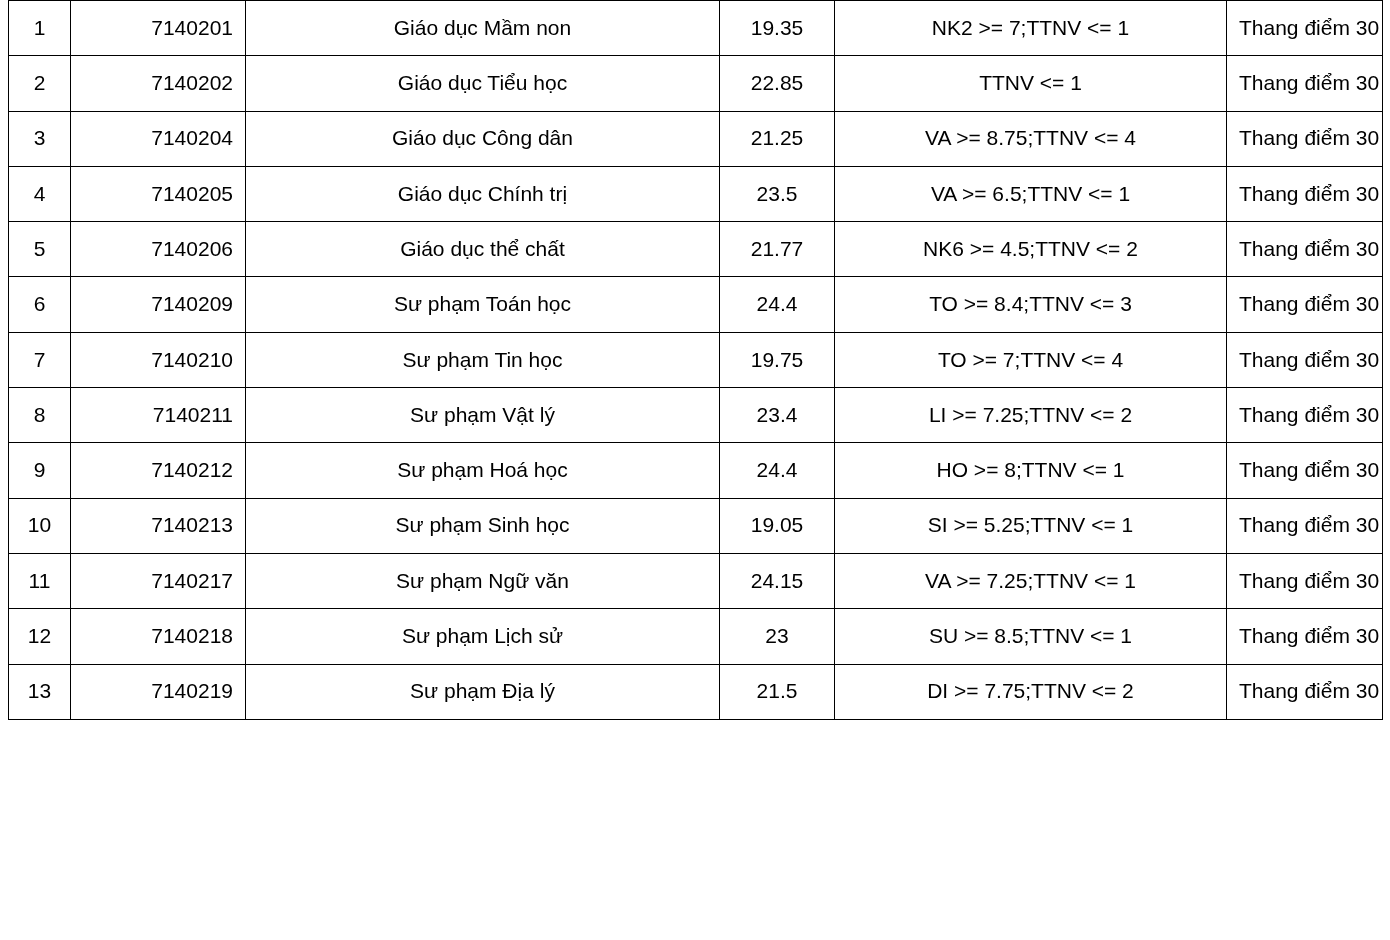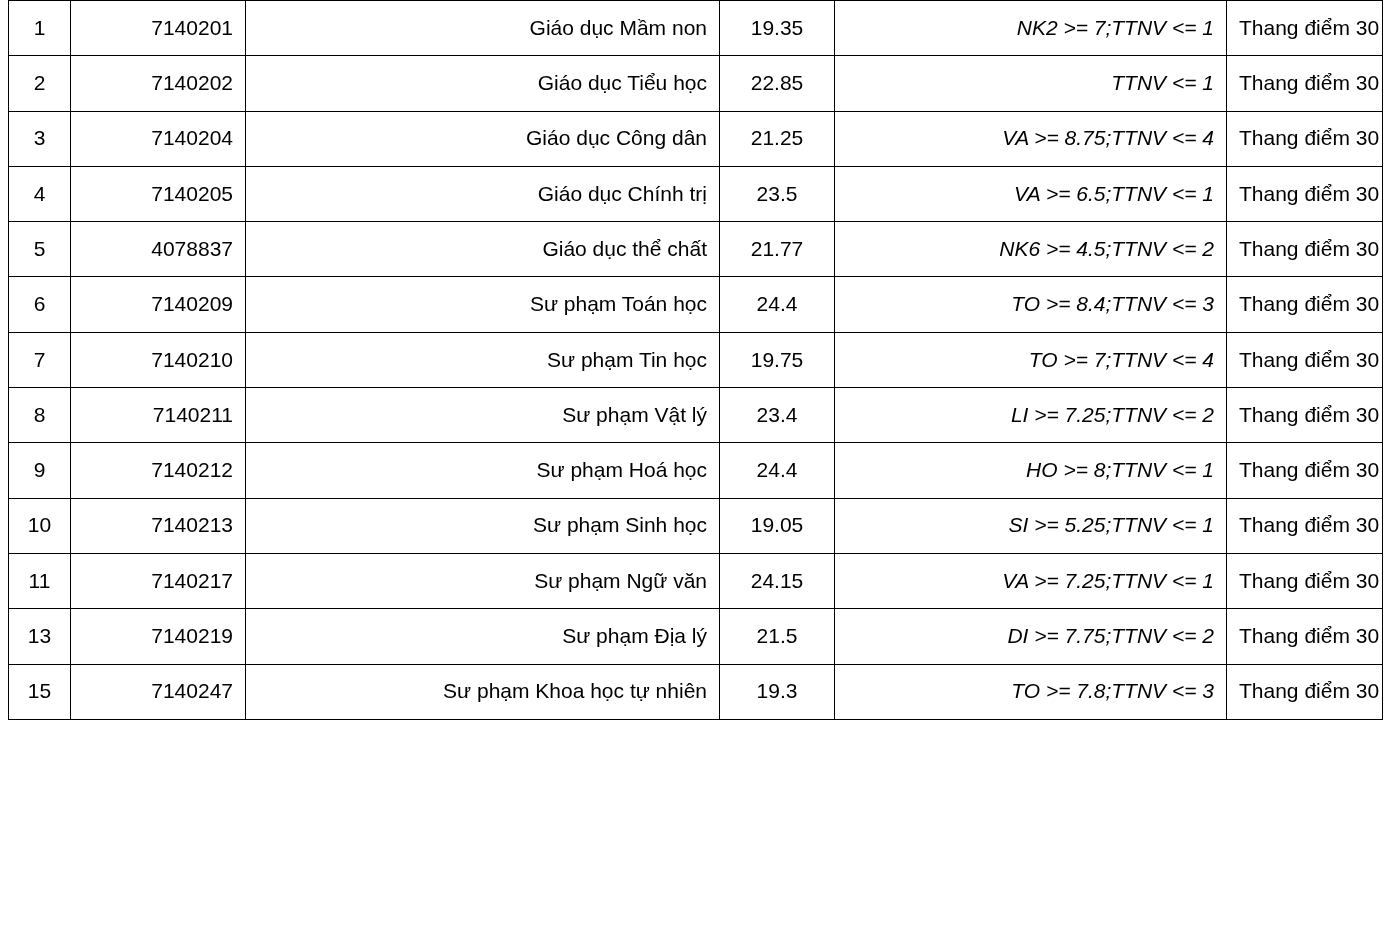--- a/index.html
+++ b/index.html
@@ -47,30 +47,29 @@
   col.c-scale  { width: 156px; }
 
   td.idx {
     text-align: center;
   }
   td.code {
     text-align: right;
     padding-left: 18px;
   }
   td.name {
-    text-align: right;
+    text-align: center;
     padding-left: 14px;
   }
   td.score {
     text-align: center;
   }
   td.cond {
-    text-align: right;
+    text-align: center;
     padding-left: 14px;
-    font-style: italic;
   }
   td.scale {
     white-space: normal;
     line-height: 1.12;
     padding: 0 6px;
   }
 </style>
 </head>
 <body>
 
@@ -112,21 +111,21 @@
         <tr>
           <td class="idx">4</td>
           <td class="code">7140205</td>
           <td class="name">Giáo dục Chính trị</td>
           <td class="score">23.5</td>
           <td class="cond">VA &gt;= 6.5;TTNV &lt;= 1</td>
           <td class="scale">Thang điểm 30</td>
         </tr>
         <tr>
           <td class="idx">5</td>
-          <td class="code">4078837</td>
+          <td class="code">7140206</td>
           <td class="name">Giáo dục thể chất</td>
           <td class="score">21.77</td>
           <td class="cond">NK6 &gt;= 4.5;TTNV &lt;= 2</td>
           <td class="scale">Thang điểm 30</td>
         </tr>
         <tr>
           <td class="idx">6</td>
           <td class="code">7140209</td>
           <td class="name">Sư phạm Toán học</td>
           <td class="score">24.4</td>
@@ -167,30 +166,30 @@
         </tr>
         <tr>
           <td class="idx">11</td>
           <td class="code">7140217</td>
           <td class="name">Sư phạm Ngữ văn</td>
           <td class="score">24.15</td>
           <td class="cond">VA &gt;= 7.25;TTNV &lt;= 1</td>
           <td class="scale">Thang điểm 30</td>
         </tr>
         <tr>
+          <td class="idx">12</td>
+          <td class="code">7140218</td>
+          <td class="name">Sư phạm Lịch sử</td>
+          <td class="score">23</td>
+          <td class="cond">SU &gt;= 8.5;TTNV &lt;= 1</td>
+          <td class="scale">Thang điểm 30</td>
+        </tr>
+        <tr>
           <td class="idx">13</td>
           <td class="code">7140219</td>
           <td class="name">Sư phạm Địa lý</td>
           <td class="score">21.5</td>
           <td class="cond">DI &gt;= 7.75;TTNV &lt;= 2</td>
           <td class="scale">Thang điểm 30</td>
         </tr>
-        <tr>
-          <td class="idx">15</td>
-          <td class="code">7140247</td>
-          <td class="name">Sư phạm Khoa học tự nhiên</td>
-          <td class="score">19.3</td>
-          <td class="cond">TO &gt;= 7.8;TTNV &lt;= 3</td>
-          <td class="scale">Thang điểm 30</td>
-        </tr>
       </tbody>
   </table>
 </div>
 
 </body></html>

